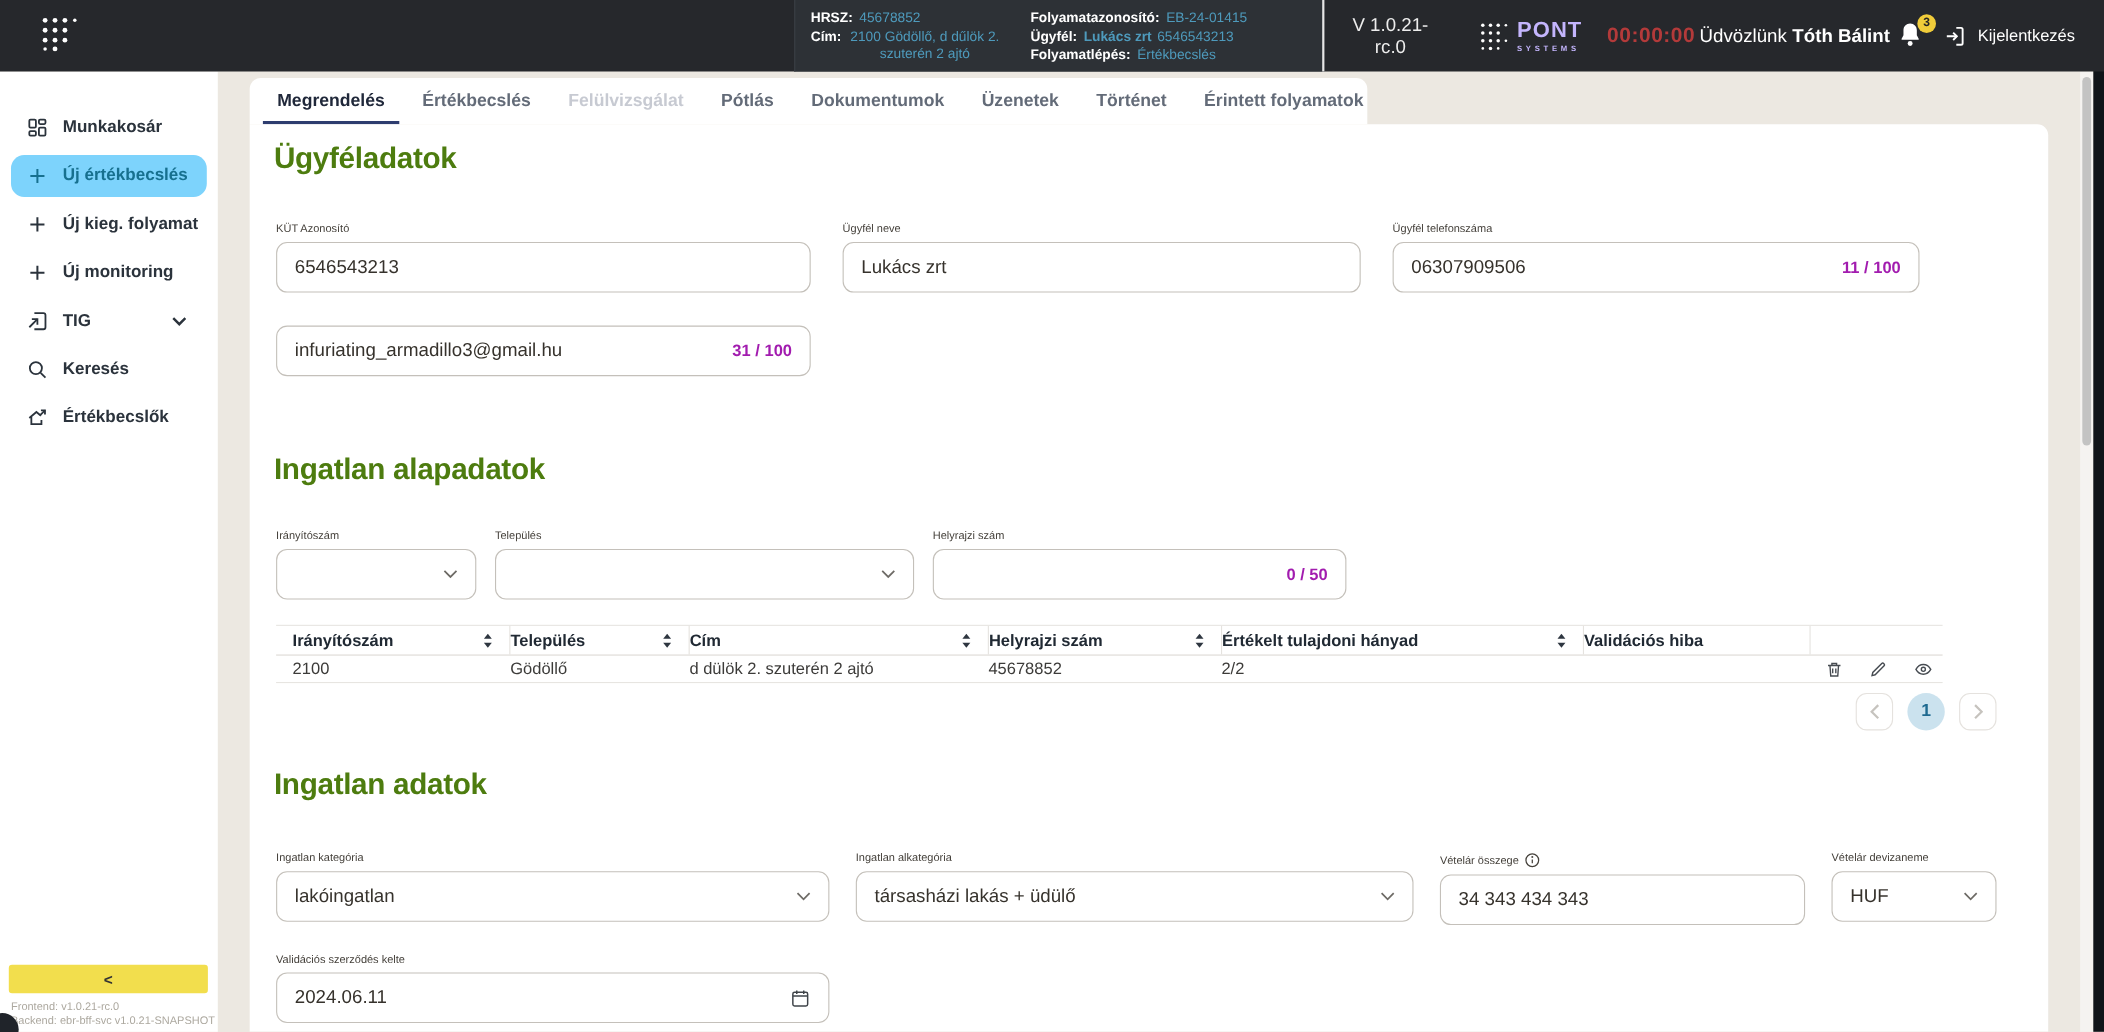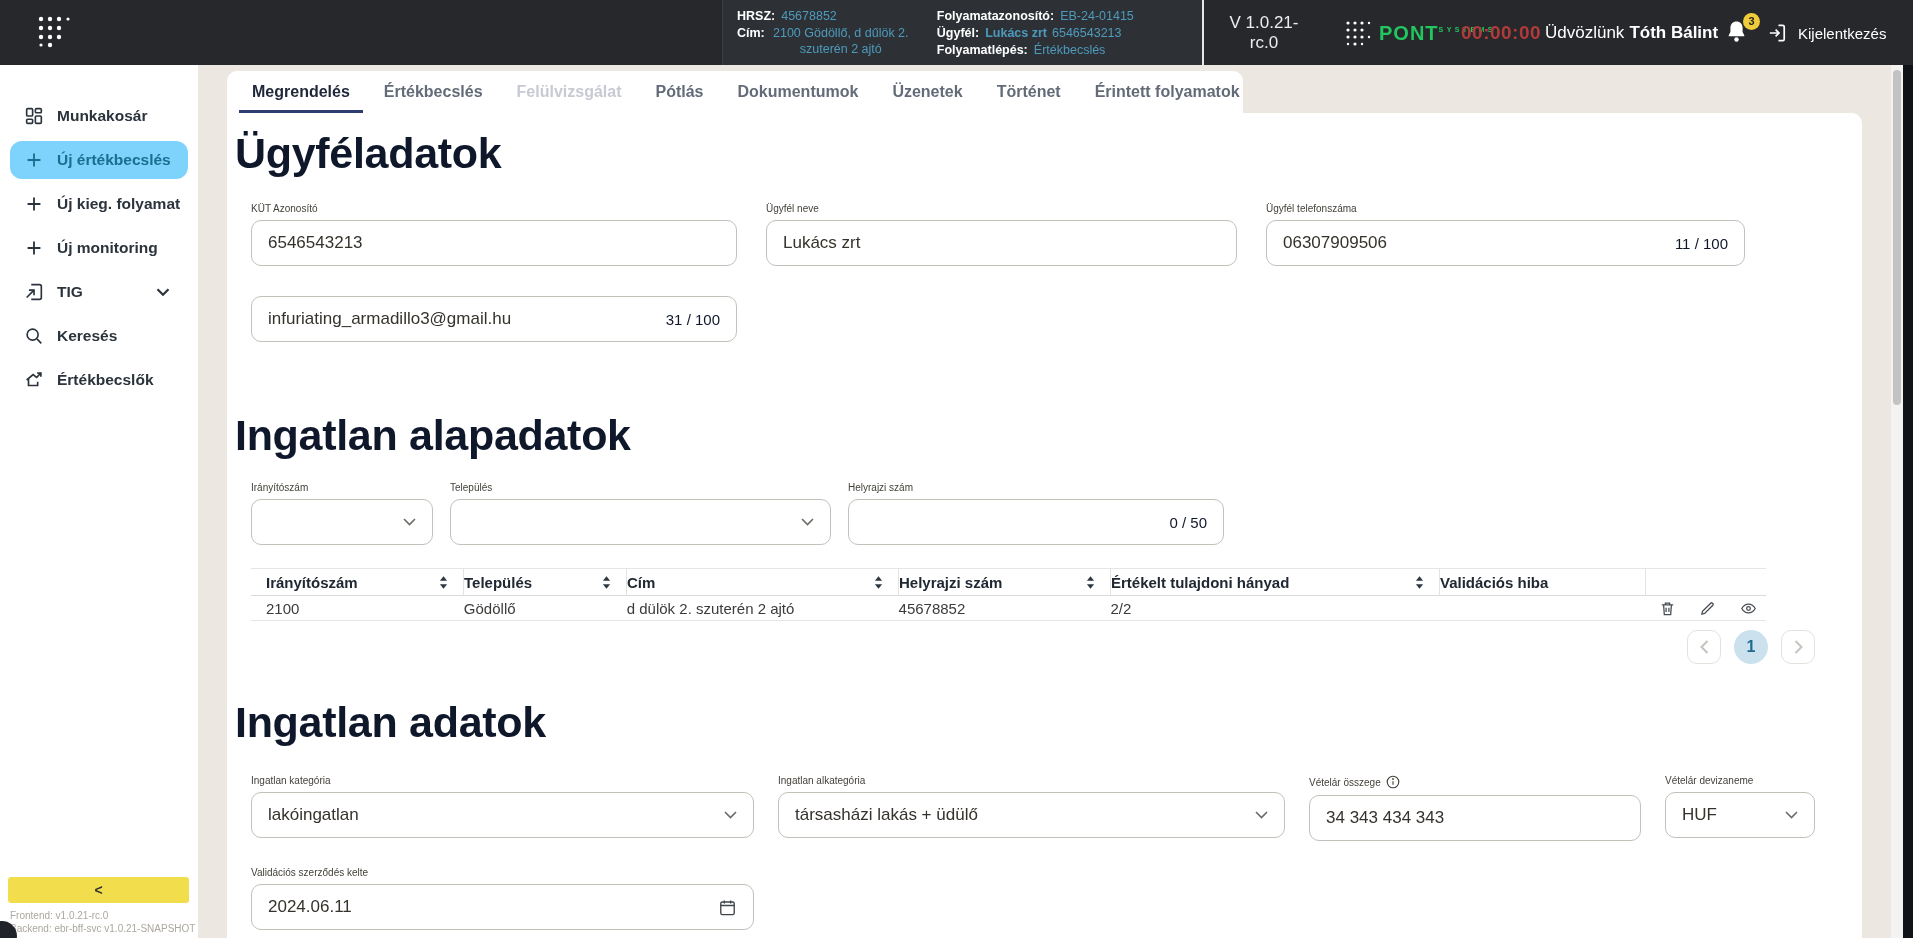--- a/index.html
+++ b/index.html
@@ -14,21 +14,21 @@
     background:#2D3136;border-left:1px solid #3B3F45;border-right:2px solid #e5e5e5;
     display:flex;align-items:center;gap:26px;padding:0 14px}
   .h-info .col{display:flex;flex-direction:column;gap:1px}
   .h-info .row{display:flex;align-items:flex-start;font-size:12.5px;line-height:16px;color:#fff}
   .h-info b{font-weight:700;color:#fff;margin-right:6px;white-space:nowrap}
   .h-info .val{color:#4E9ABC;white-space:nowrap}
   .h-info .valb{color:#4E9ABC;font-weight:700;margin-right:5px}
   .wrapval{width:140px;text-align:center;white-space:normal!important;color:#4E9ABC}
   .h-version{left:1216px;width:96px;text-align:center;font-size:17px;color:#EDEDED}
   .h-pont{left:1345px;display:flex;align-items:center;gap:8px}
-  .pont-txt{display:flex;flex-direction:row;color:#22c55e;line-height:1}
+  .pont-txt{display:flex;flex-direction:column;color:#c4b5fd;line-height:1}
   .pont-name{font-size:20px;font-weight:800;letter-spacing:1px}
   .pont-sub{font-size:7px;font-weight:700;letter-spacing:3.4px;margin-top:3px}
   .h-timer{left:1461px;font-size:19px;font-weight:700;color:#B33A3A;letter-spacing:.5px}
   .h-greet{left:1545px;font-size:17px;color:#fff;font-weight:300;white-space:nowrap}
   .h-greet b{font-weight:700;margin-left:5px}
   .h-bell{left:1723px;width:30px;height:30px}
   .badge{position:absolute;top:-5px;right:-7px;width:17px;height:17px;border-radius:50%;
     background:#F0CC3A;color:#242424;font-size:11px;font-weight:700;display:flex;
     align-items:center;justify-content:center}
   .h-logout{left:1766px;display:flex;align-items:center;gap:9px;color:#fff;font-size:15px;white-space:nowrap}
@@ -53,27 +53,27 @@
   .main{position:absolute;top:65px;left:198px;right:0;bottom:0;background:#ECE8E1;overflow:hidden}
   .tabstrip{position:absolute;left:29px;top:6px;width:1016px;height:42px;background:#fff;
     border-radius:10px 10px 0 0;display:flex;align-items:stretch;padding-left:8px}
   .tab{display:flex;align-items:center;padding:0 17px;font-size:16px;font-weight:600;
     color:#636B78;position:relative;cursor:pointer;white-space:nowrap}
   .tab.on{color:#20283A;font-weight:700}
   .tab.on::after{content:"";position:absolute;left:4px;right:4px;bottom:0;height:3px;background:#2E3D6F}
   .tab.dis{color:#C7CAD2;cursor:default}
   .card{position:absolute;left:29px;top:48px;width:1635px;bottom:0;background:#fff;border-radius:0 10px 0 0}
 
-  .h1{position:absolute;left:8px;font-size:43px;font-weight:700;color:#0f172a;letter-spacing:-.3px;white-space:nowrap}
+  .h1{position:absolute;left:22px;font-size:27px;font-weight:700;color:#4d7c0f;letter-spacing:-.3px;white-space:nowrap}
   .frow{position:absolute;display:flex}
   .fld{display:flex;flex-direction:column}
   .fld>label{font-size:10px;color:#45413B;margin-bottom:6px;display:flex;align-items:center;gap:5px;white-space:nowrap}
   .box{height:46px;border:1px solid #C4C0BA;border-radius:10px;background:#fff;display:flex;
     align-items:center;justify-content:space-between;padding:0 16px;font-size:17px;color:#36322C}
-  .cnt{font-size:15px;color:#0f172a;font-weight:400;white-space:nowrap;margin-left:10px}
+  .cnt{font-size:15px;color:#a21caf;font-weight:700;white-space:nowrap;margin-left:10px}
 
   
   .tbl{position:absolute;left:24px;top:455px;width:1515px;font-size:15px}
   .thead{display:flex;align-items:stretch;height:28px;border-top:1px solid #E7E5E1;
     border-bottom:1px solid #DDDAD5;font-weight:700;color:#202933;padding-left:15px}
   .trow{display:flex;align-items:center;height:25px;border-bottom:1px solid #E7E5E1;
     color:#3C3B39;padding-left:15px}
   .cell{display:flex;align-items:center;padding-right:8px}
   .thead .cell{border-right:1px solid #E5E3DF}
   .thead .cell .st{margin-left:auto;padding-right:7px;display:flex}

